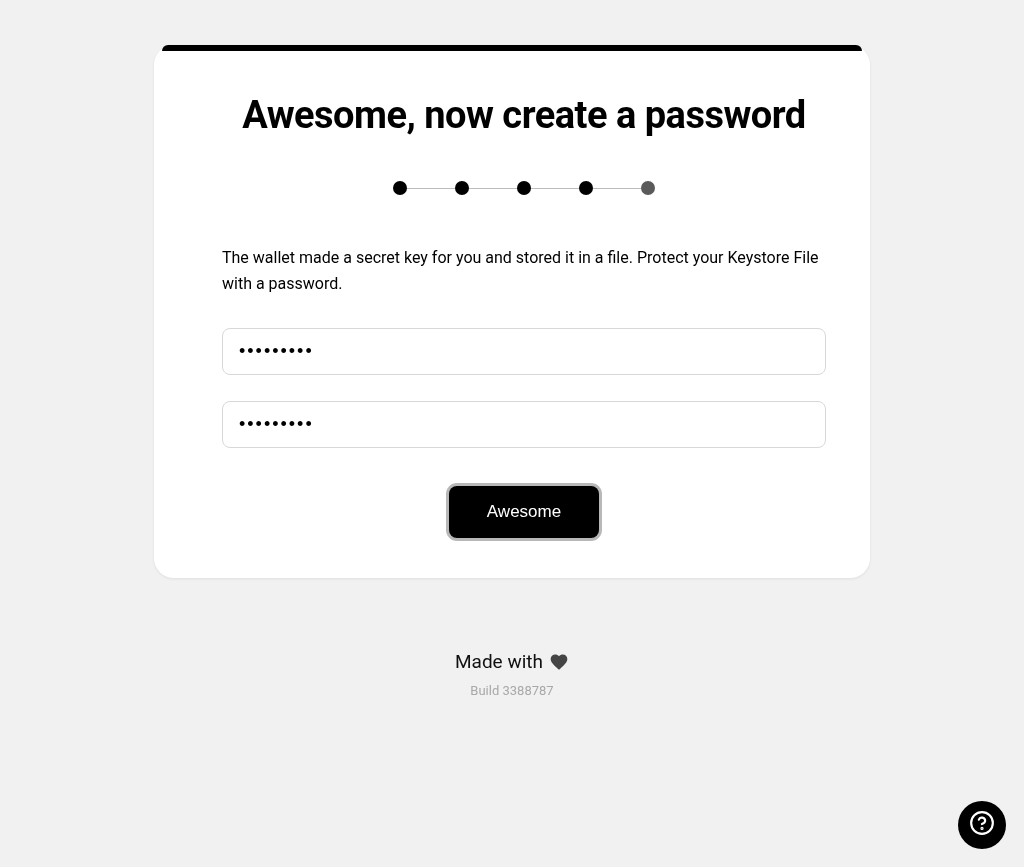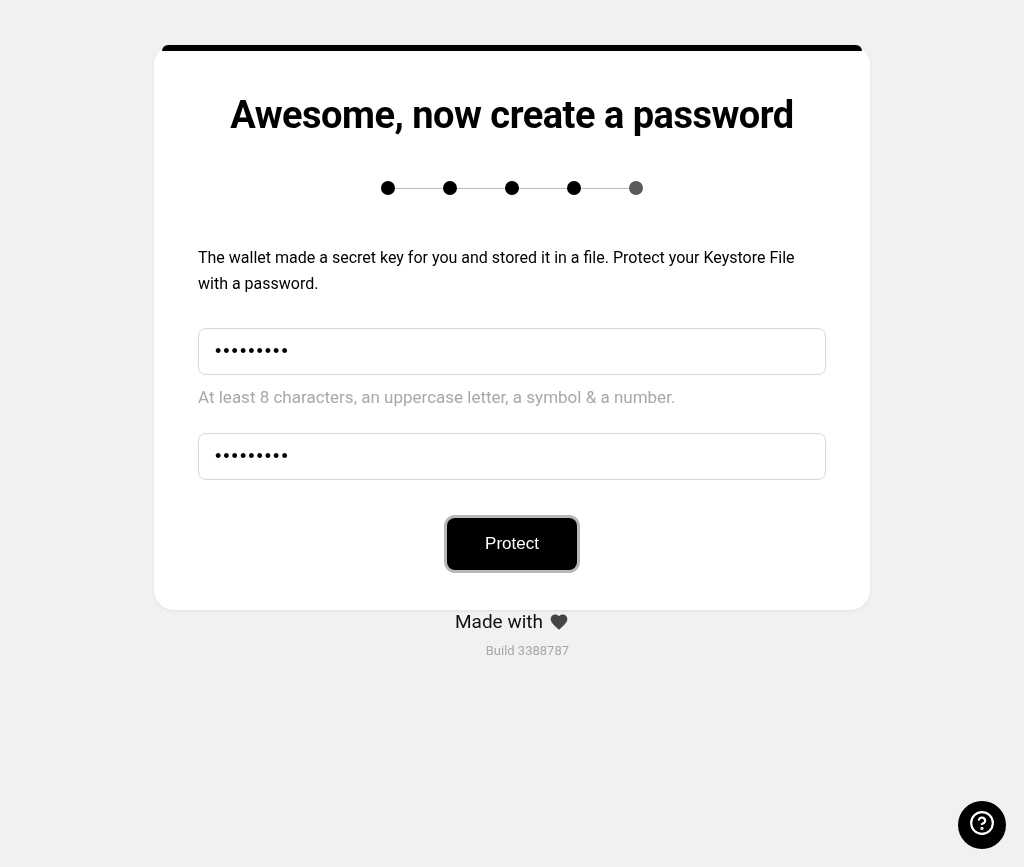--- a/index.html
+++ b/index.html
@@ -15,21 +15,21 @@
       display: flex;
       flex-direction: column;
       align-items: center;
       position: relative;
     }
     .card {
       background: #fff;
       border-radius: 20px;
       width: 716px;
       margin-top: 45px;
-      padding: 48px 44px 40px 44px;
+      padding: 48px 44px 40px 68px;
       box-shadow: 0 1px 3px rgba(0,0,0,0.08);
       position: relative;
     }
     .card::before {
       content: "";
       position: absolute;
       top: 0;
       left: 8px;
       right: 8px;
       height: 6px;
@@ -106,21 +106,22 @@
       color: #fff;
       font-size: 17px;
       font-weight: 500;
       border: none;
       border-radius: 8px;
       padding: 16px 38px;
       cursor: pointer;
       box-shadow: 0 0 0 3px #b8b8b8;
     }
     .footer {
-      text-align: right;
+      margin-top: 72px;
+      text-align: center;
     }
     .footer-line {
       font-size: 19px;
       color: #111;
       display: flex;
       align-items: center;
       justify-content: center;
       gap: 6px;
     }
     .heart-icon {
@@ -161,29 +162,28 @@
     <span class="step-line"></span>
     <span class="step-dot"></span>
     <span class="step-line"></span>
     <span class="step-dot inactive"></span>
   </div>
 
   <p class="description">The wallet made a secret key for you and stored it in a file. Protect your Keystore File with a password.</p>
 
   <div class="field-group">
     <input type="password" class="text-input" value="•••••••••" style="">
-    <div class="hint">At least 8 characters, an uppercase letter, a symbol &amp; a number.</div>
   </div>
 
   <div class="field-group">
     <input type="password" class="text-input" value="•••••••••" style="">
   </div>
 
   <div class="button-row">
-    <button class="continue-btn">Protect</button>
+    <button class="continue-btn">Awesome</button>
   </div>
 </div>
 
 <div class="footer">
   <div class="footer-line">
     <span>Made with</span>
     <span class="heart-icon">
       <svg width="20" height="20" viewBox="0 0 24 24" fill="#444">
         <path d="M12 21.35l-1.45-1.32C5.4 15.36 2 12.28 2 8.5 2 5.42 4.42 3 7.5 3c1.74 0 3.41.81 4.5 2.09C13.09 3.81 14.76 3 16.5 3 19.58 3 22 5.42 22 8.5c0 3.78-3.4 6.86-8.55 11.54L12 21.35z"></path>
       </svg>

